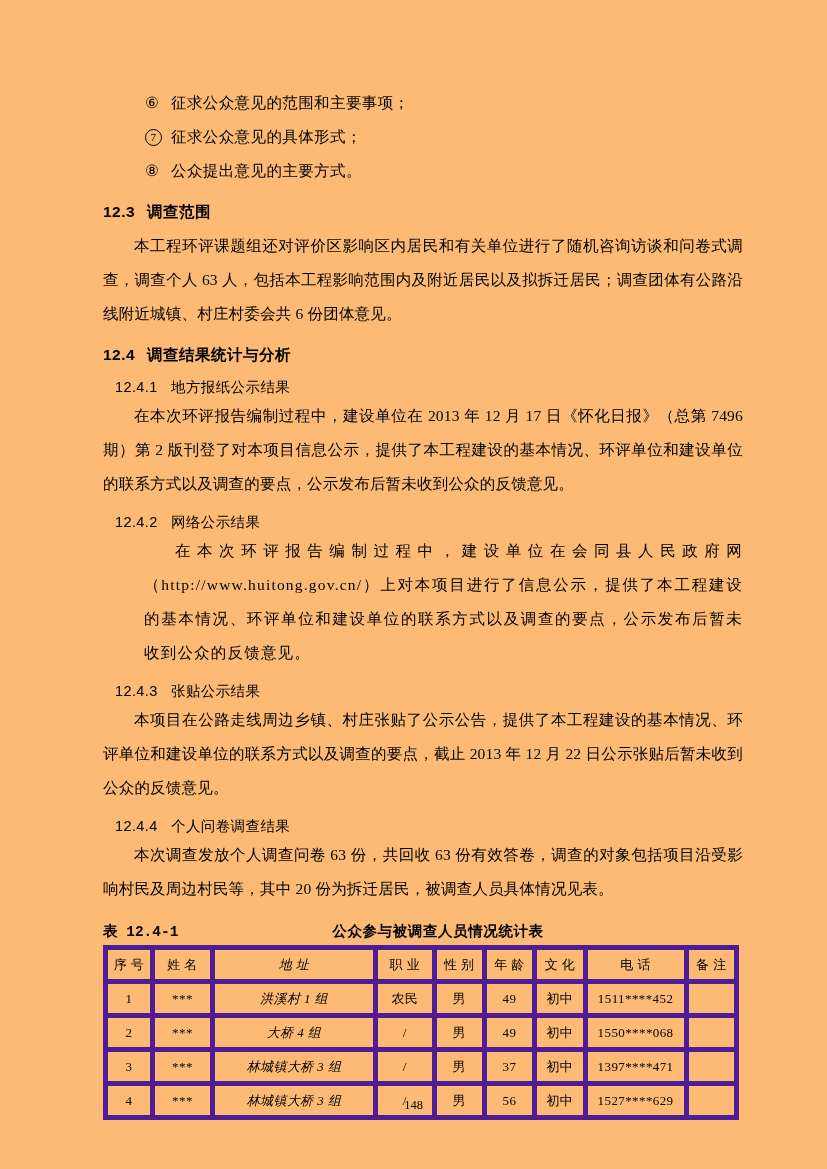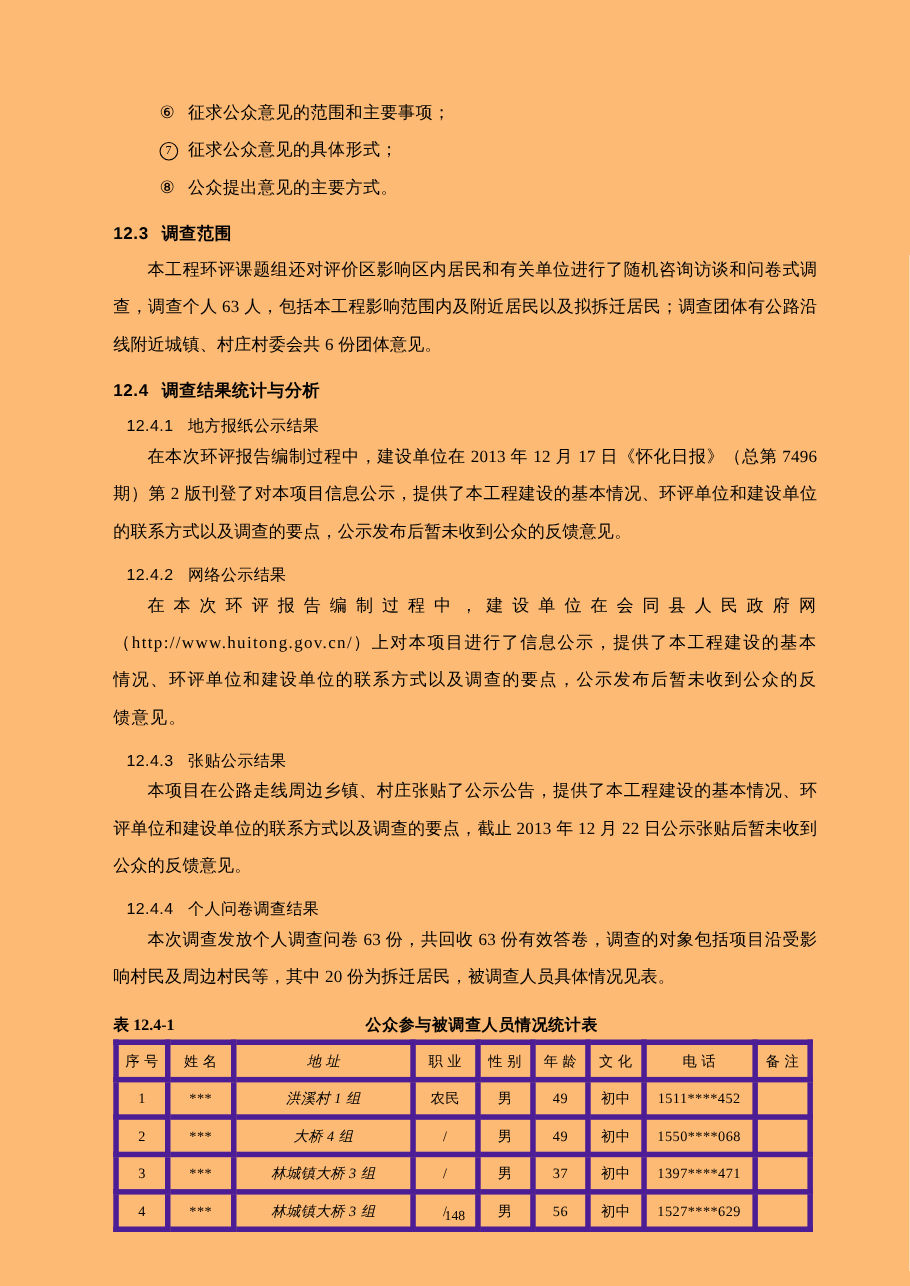--- a/index.html
+++ b/index.html
@@ -72,24 +72,25 @@
     font-size: 15.5px;
     line-height: 34px;
     margin: 0;
     text-align: justify;
     text-justify: inter-ideograph;
     text-indent: 2em;
     letter-spacing: 0.2px;
   }
   p.para.wide {
     letter-spacing: 1.2px;
+    margin-left: 41px;
   }
   .tbl-caption {
     margin: 16px 0 4px 0;
-    font-family: Liberation Serif, serif;
+    font-family: Liberation Mono, monospace;
     font-size: 14.5px;
     font-weight: bold;
     display: flex;
     align-items: flex-start;
   }
   .tbl-caption .label {
     width: 90px;
     flex: 0 0 auto;
   }
   .tbl-caption .title {

